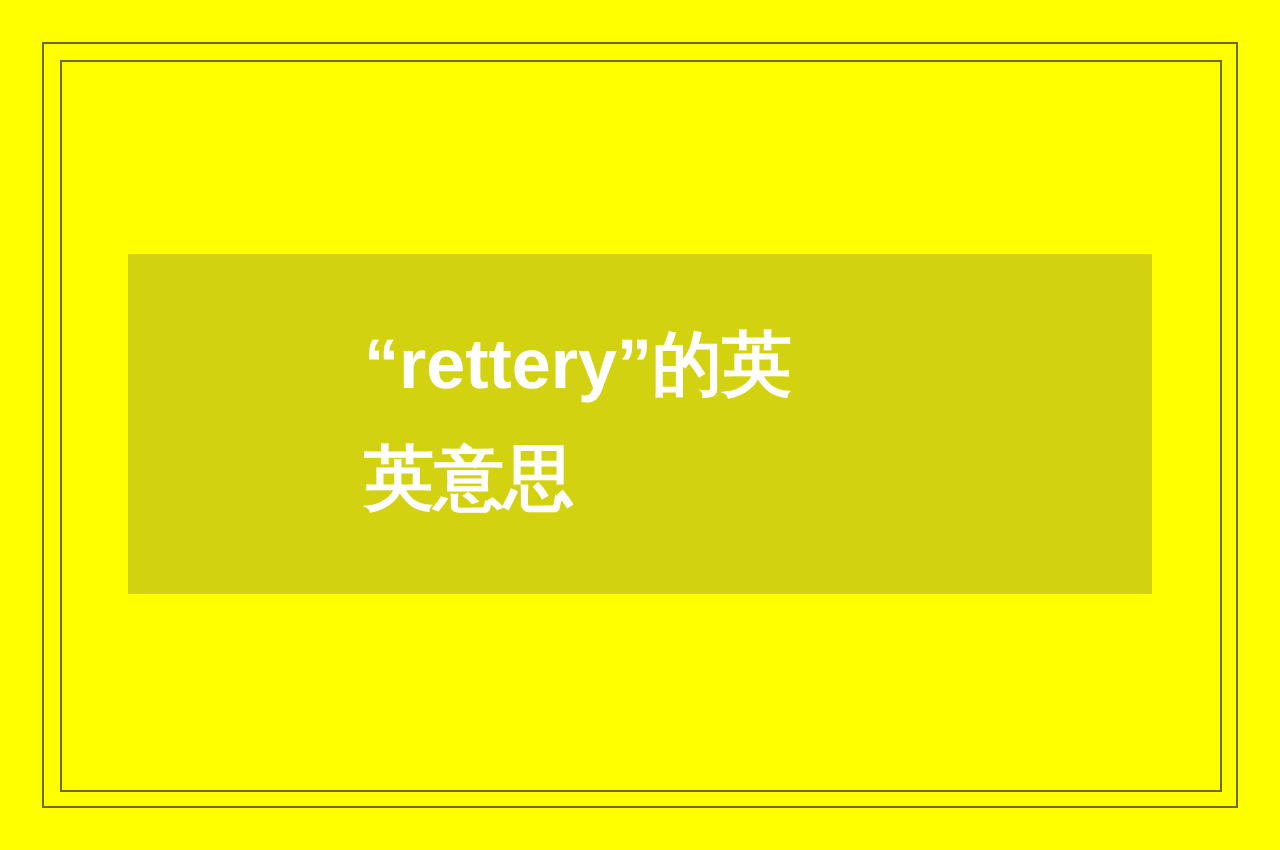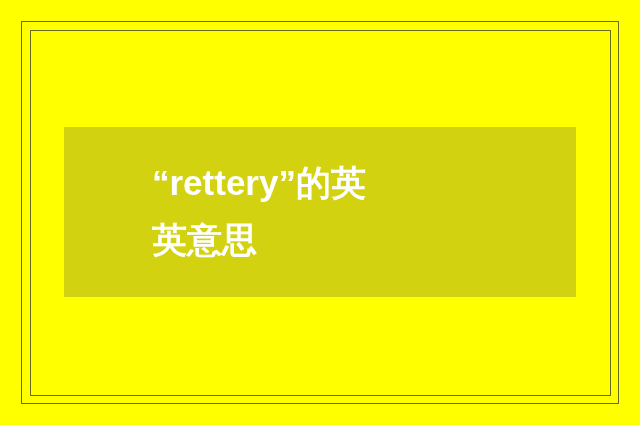--- a/index.html
+++ b/index.html
@@ -59,21 +59,21 @@
     justify-content: flex-start;
   }
 
   .title-text {
     color: #ffffff;
     font-size: 35px;
     font-weight: bold;
     line-height: 1.62;
     letter-spacing: 0px;
     width: 245px;
-    margin-left: 88px;
+    margin-left: 118px;
     text-align: left;
     word-break: break-word;
     white-space: normal;
   }
 </style>
 </head>
 <body>
 
 <div class="canvas">
 

